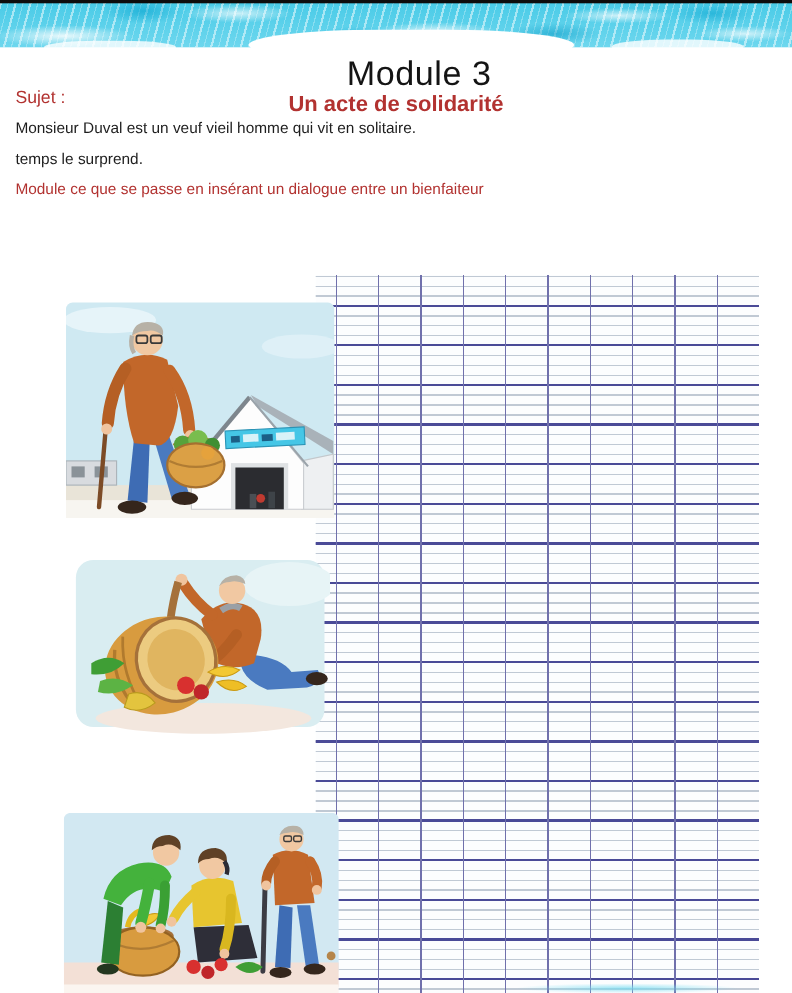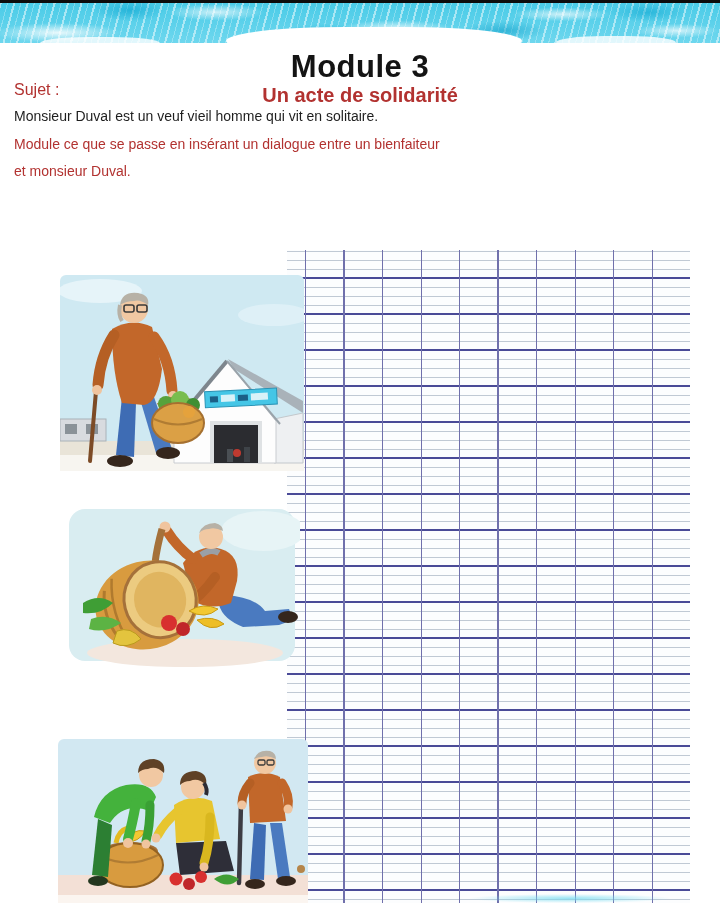--- a/index.html
+++ b/index.html
@@ -24,21 +24,21 @@
       radial-gradient(ellipse 55px 14px at 90% 25%, rgba(10,165,208,.55), rgba(10,165,208,0) 70%),
       repeating-linear-gradient(105deg, rgba(255,255,255,.5) 0 2px, rgba(255,255,255,0) 2px 7px, rgba(255,255,255,.28) 7px 8px, rgba(255,255,255,0) 8px 13px),
       linear-gradient(#49cbe7,#6ed7ee);
   }
   .band-notch{position:absolute;background:#fff;border-radius:50% / 62%;}
   .notch-title{left:226px;top:27px;width:296px;height:28px;}
   .notch-l{left:40px;top:37px;width:120px;height:12px;opacity:.8;}
   .notch-r{left:556px;top:36px;width:120px;height:13px;opacity:.8;}
   .module-title{
     position:absolute;left:50%;top:28px;transform:translateX(-50%);
-    font-size:31px;font-weight:bold;color:#141414;letter-spacing:.5px;white-space:nowrap;
+    margin-left:21px;font-size:31px;font-weight:normal;color:#141414;letter-spacing:.5px;white-space:nowrap;
   }
   .lesson-title{
     position:absolute;left:50%;top:67px;transform:translateX(-50%);
     font-size:20px;color:#b23230;white-space:nowrap;text-align:center;
   }
   .subject-label{position:absolute;left:14px;top:81px;font-size:16px;color:#b23230;}
   .prompt{position:absolute;left:14px;top:103px;width:702px;font-size:14px;line-height:27.5px;color:#1e1e1e;}
   .prompt .accent{color:#b23230;}
   
   .seyes{
@@ -70,22 +70,22 @@
   <div class="band-notch notch-r"></div>
   <div class="band-notch notch-title"></div>
   <div class="top-rule"></div>
 
   <h1 class="module-title">Module 3</h1>
   <h2 class="lesson-title">Un acte de solidarité</h2>
   <div class="subject-label">Sujet :</div>
 
   <div class="prompt">
     <div>Monsieur Duval est un veuf vieil homme qui vit en solitaire.</div>
+    <div>temps le surprend.</div>
     <div class="accent">Module ce que se passe en insérant un dialogue entre un bienfaiteur</div>
-    <div class="accent">et monsieur Duval.</div>
   </div>
 
   <div class="seyes"></div>
   <div class="bottom-smear"></div>
 
   <figure class="fig fig1">
     <svg viewBox="0 0 244 198" xmlns="http://www.w3.org/2000/svg">
       <rect x="0" y="2" width="244" height="172" rx="6" fill="#cfe9f2"></rect>
       <ellipse cx="40" cy="18" rx="42" ry="12" fill="#e6f4f9"></ellipse>
       <ellipse cx="214" cy="42" rx="36" ry="11" fill="#def0f7"></ellipse>

